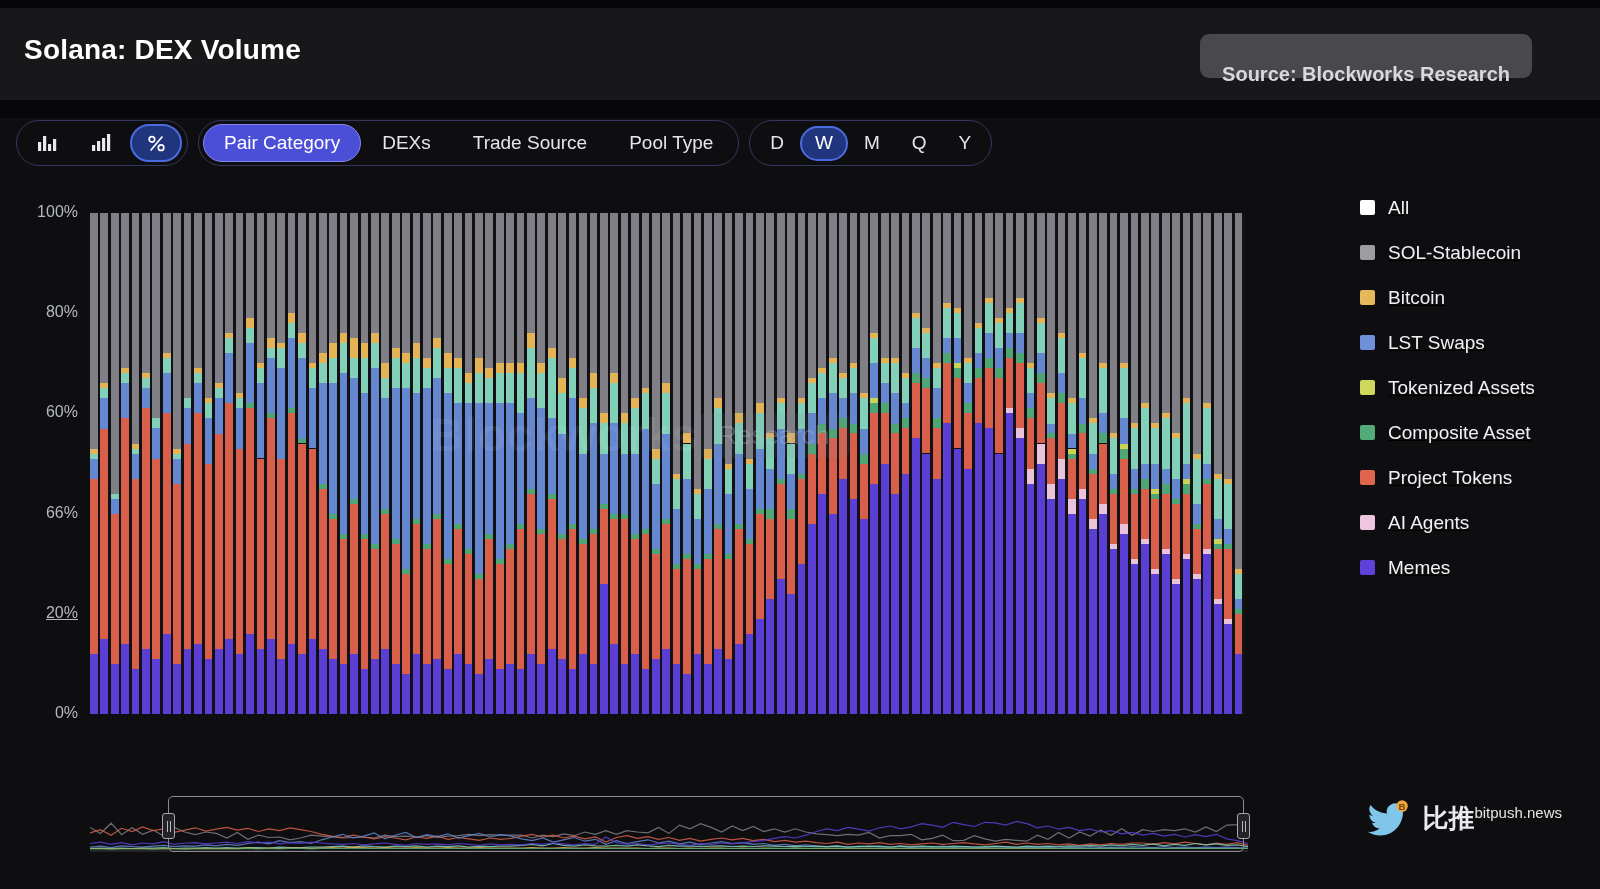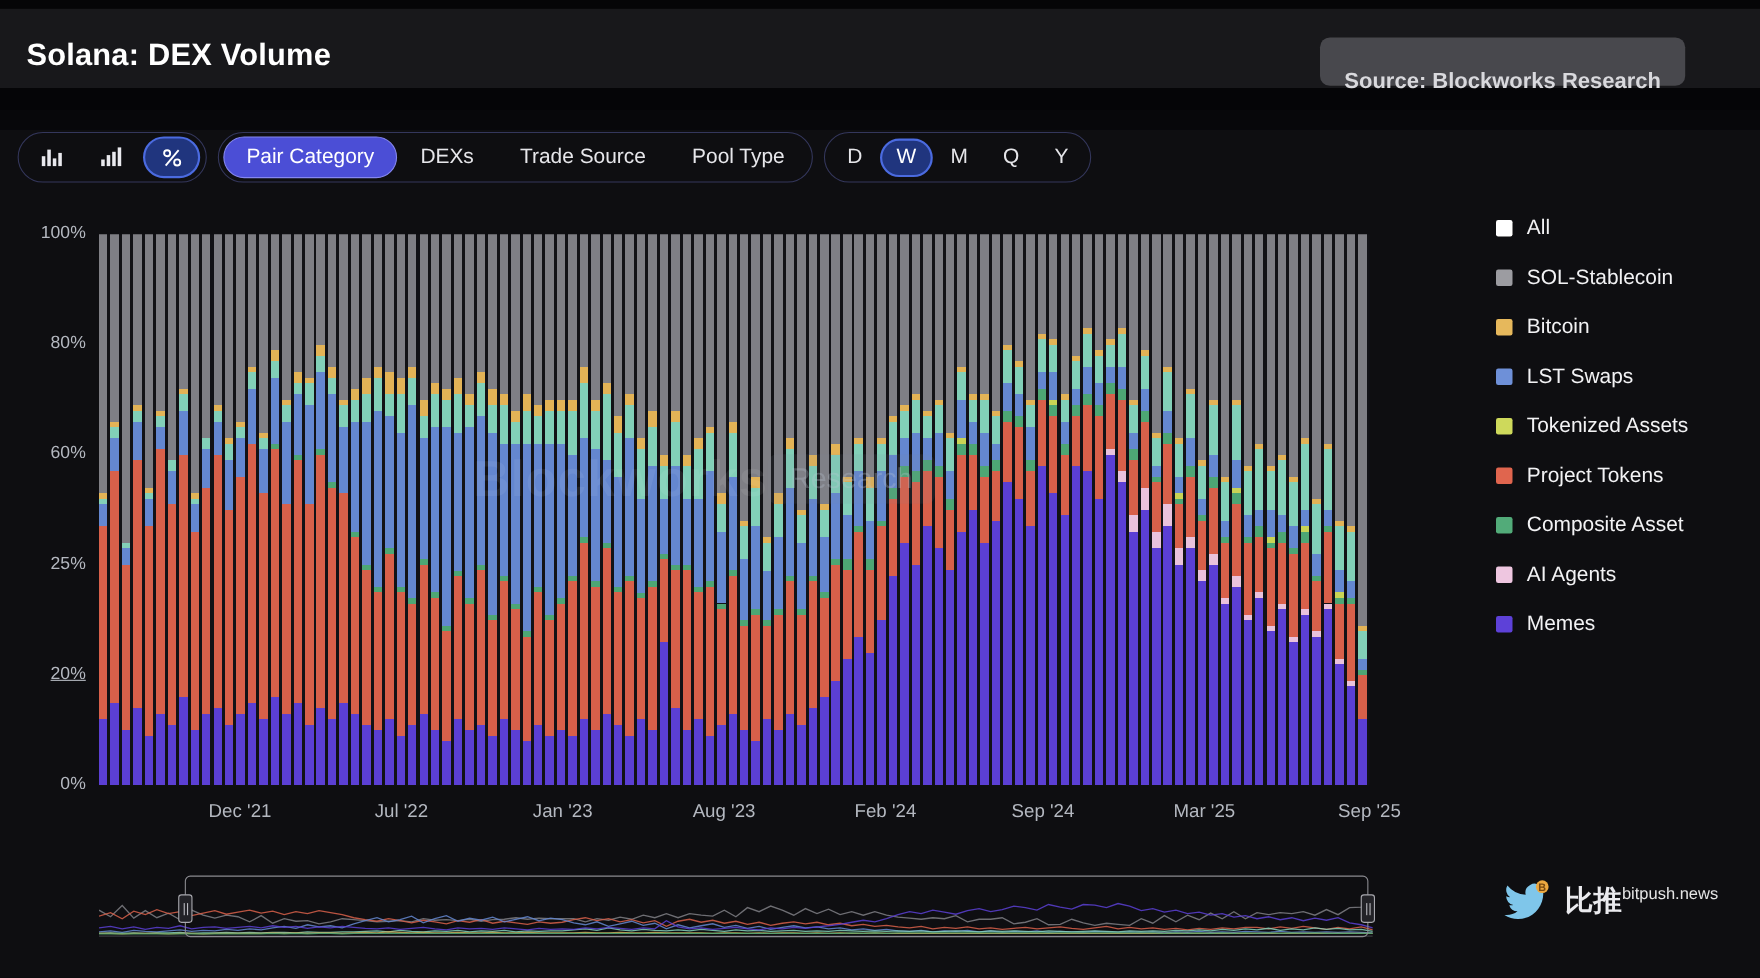--- a/index.html
+++ b/index.html
@@ -3,21 +3,21 @@
 <meta charset="utf-8">
 <style>
   html,body{margin:0;padding:0;background:#000;}
   *{box-sizing:border-box;}
   .app{
     position:relative;width:1600px;height:889px;overflow:hidden;
     background:#050507;font-family:"Liberation Sans",sans-serif;
     -webkit-font-smoothing:antialiased;
   }
   
-  .header{position:absolute;top:8px;left:0;right:0;height:72px;background:#18181b;}
+  .header{position:absolute;top:8px;left:0;right:0;height:92px;background:#18181b;}
   .title{position:absolute;left:24px;top:26px;margin:0;font-size:28px;font-weight:700;color:#ffffff;letter-spacing:.2px;}
   .source-pill{position:absolute;right:68px;top:26px;height:44px;line-height:44px;padding:18px 22px;
     background:#48484d;border-radius:9px;color:#d9d9dd;font-size:20px;font-weight:700;}
   
   .content{position:absolute;top:100px;left:0;right:0;bottom:0;background:#0e0e11;}
   .gap-strip{position:absolute;top:0;left:0;right:0;height:18px;background:#07070a;}
   
   .toolbar{position:absolute;top:20px;left:16px;display:flex;gap:10px;align-items:center;justify-content:space-between;}
   .ctl-group{display:inline-flex;align-items:center;height:46px;border:1.5px solid #34375c;border-radius:23px;padding:0 4px;background:transparent;}
   .icon-btn{width:52px;height:38px;margin:0 1px;border-radius:19px;background:transparent;border:2px solid transparent;
@@ -32,21 +32,21 @@
   .y-axis{position:absolute;left:0;top:0;width:82px;height:680px;}
   .y-axis span{position:absolute;right:4px;font-size:16px;color:#b4b8c0;}
   .plot{position:absolute;left:90px;top:113px;width:1155px;height:501px;background:#121216;}
   .plot svg{display:block;width:100%;height:100%;}
   .watermark{position:absolute;top:195px;left:340px;display:flex;align-items:center;z-index:2;pointer-events:none;}
   .wm-text{font-size:46px;font-weight:700;color:rgba(255,255,255,0.07);letter-spacing:1px;}
   .wm-badge{font-size:26px;color:rgba(190,200,215,0.28);background:rgba(130,140,160,0.10);padding:7px 20px;border-radius:8px;}
   .x-axis{position:absolute;top:628px;left:0;width:100%;height:26px;}
   .x-axis span{position:absolute;transform:translateX(-50%);font-size:17px;color:#b4b8c0;white-space:nowrap;}
   
-  .legend{position:absolute;left:1360px;top:85px;width:238px;}
+  .legend{position:absolute;left:1360px;top:85px;width:238px;text-decoration:underline;}
   .legend-item{display:flex;align-items:center;height:45px;gap:13px;cursor:pointer;}
   .swatch{width:15px;height:15px;border-radius:2px;flex:0 0 15px;}
   .legend-label{font-size:19px;color:#f2f2f4;}
   
   .navigator{position:absolute;left:90px;top:695px;width:1158px;height:62px;}
   .navigator svg{display:block;width:100%;height:100%;}
   .nav-selection{position:absolute;left:78px;right:4px;top:1px;bottom:5px;border:1px solid #8a8a90;border-radius:5px;cursor:grab;}
   .nav-handle{position:absolute;top:50%;transform:translateY(-50%);width:13px;height:26px;background:#222227;
     border:1px solid #a8a8ae;border-radius:3px;display:flex;align-items:center;justify-content:center;gap:2px;cursor:ew-resize;z-index:3;}
   .nav-handle.left{left:72px;}
@@ -114,21 +114,21 @@
         <button class="tab selected-gran">W</button>
         <button class="tab">M</button>
         <button class="tab">Q</button>
         <button class="tab">Y</button>
       </div>
     </div>
 
     <div class="y-axis" id="y-axis">
         <span style="top: 604px;">0%</span>
         <span style="top: 503.8px; text-decoration: underline;">20%</span>
-        <span style="top: 403.6px;">25%</span>
+        <span style="top: 403.6px;">66%</span>
         <span style="top: 303.4px;">60%</span>
         <span style="top: 203.2px;">80%</span>
         <span style="top: 103px;">100%</span>
       </div>
 
     <div class="plot">
       <svg id="plot-svg" viewBox="0 0 1155 501" preserveAspectRatio="none" shape-rendering="crispEdges">
           <rect x="0.0" y="440.9" width="7.7" height="60.1" fill="#5b3fd4"></rect>
           <rect x="0.0" y="265.5" width="7.7" height="175.3" fill="#d8604a"></rect>
           <rect x="0.0" y="245.5" width="7.7" height="20.0" fill="#6487d0"></rect>
@@ -914,30 +914,20 @@
           <rect x="1144.6" y="360.7" width="7.7" height="25.1" fill="#82d0b8"></rect>
           <rect x="1144.6" y="355.7" width="7.7" height="5.0" fill="#e3b356"></rect>
           <rect x="1144.6" y="0.0" width="7.7" height="355.7" fill="#7f7f85"></rect>
         </svg>
       <div class="watermark">
         <span class="wm-text">Blockworks</span>
         <span class="wm-badge">Research</span>
       </div>
     </div>
 
-    <div class="x-axis" id="x-axis">
-        <span style="left: 218.205px;">Dec '21</span>
-        <span style="left: 364.89px;">Jul '22</span>
-        <span style="left: 511.575px;">Jan '23</span>
-        <span style="left: 658.26px;">Aug '23</span>
-        <span style="left: 804.945px;">Feb '24</span>
-        <span style="left: 948.165px;">Sep '24</span>
-        <span style="left: 1094.85px;">Mar '25</span>
-        <span style="left: 1245px;">Sep '25</span>
-      </div>
 
     <aside class="legend" id="legend">
         <div class="legend-item">
           <span class="swatch" style="background: rgb(255, 255, 255);"></span>
           <span class="legend-label">All</span>
         </div>
         <div class="legend-item">
           <span class="swatch" style="background: rgb(156, 156, 161);"></span>
           <span class="legend-label">SOL-Stablecoin</span>
         </div>
@@ -947,26 +937,26 @@
         </div>
         <div class="legend-item">
           <span class="swatch" style="background: rgb(110, 144, 216);"></span>
           <span class="legend-label">LST Swaps</span>
         </div>
         <div class="legend-item">
           <span class="swatch" style="background: rgb(206, 217, 91);"></span>
           <span class="legend-label">Tokenized Assets</span>
         </div>
         <div class="legend-item">
+          <span class="swatch" style="background: rgb(82, 171, 121);"></span>
+          <span class="legend-label">Composite Asset</span>
+        </div>
+        <div class="legend-item">
           <span class="swatch" style="background: rgb(224, 101, 78);"></span>
           <span class="legend-label">Project Tokens</span>
-        </div>
-        <div class="legend-item">
-          <span class="swatch" style="background: rgb(82, 171, 121);"></span>
-          <span class="legend-label">Composite Asset</span>
         </div>
         <div class="legend-item">
           <span class="swatch" style="background: rgb(238, 198, 224);"></span>
           <span class="legend-label">AI Agents</span>
         </div>
         <div class="legend-item">
           <span class="swatch" style="background: rgb(93, 65, 216);"></span>
           <span class="legend-label">Memes</span>
         </div>
       </aside>

